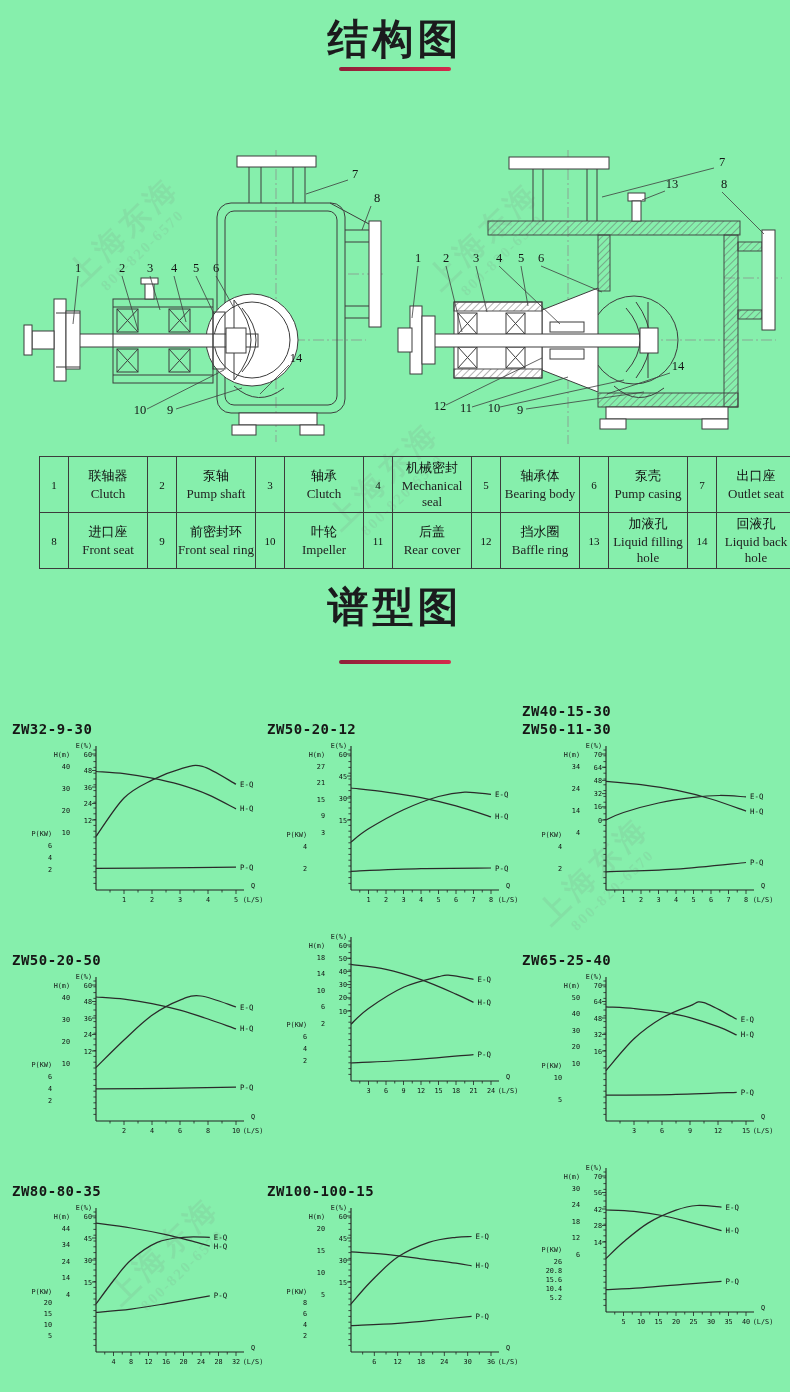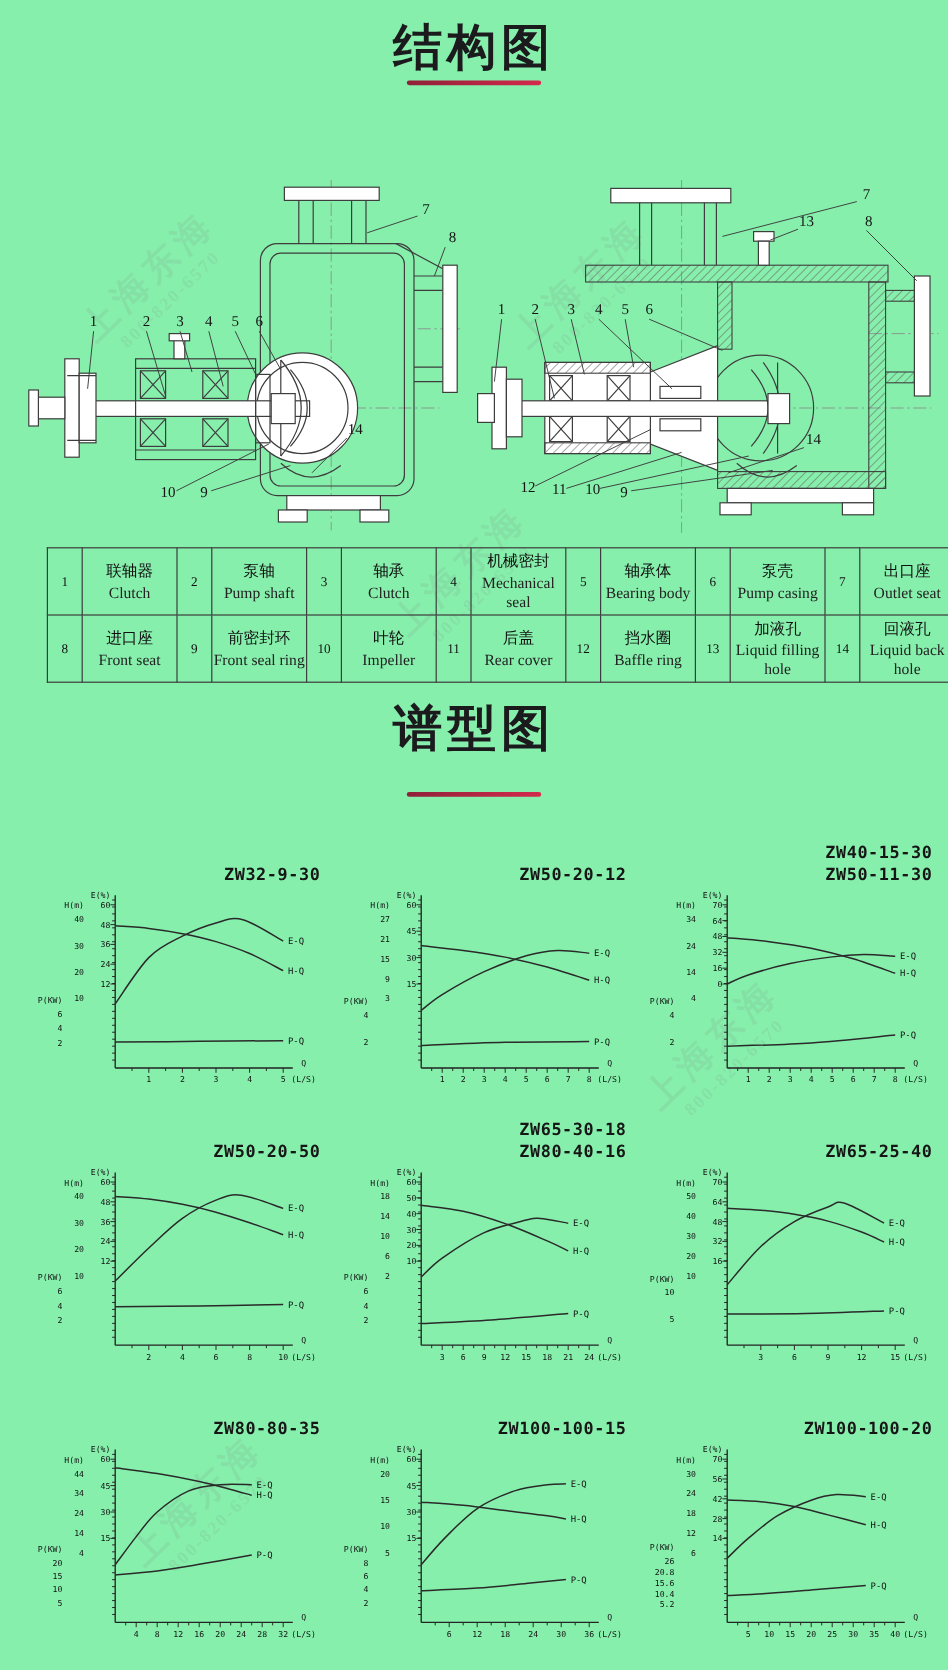--- a/index.html
+++ b/index.html
@@ -26,21 +26,21 @@
   #parts-table{position:absolute;left:39px;top:456px;width:712px;border-collapse:collapse;table-layout:fixed;}
   #parts-table td{border:1px solid #3c3c3c;text-align:center;vertical-align:middle;padding:2px 1px;height:38px;}
   #parts-table td.num{width:26px;font-size:11px;font-family:"Liberation Serif",serif;color:#111;}
   #parts-table td.pname{width:76px;}
   #parts-table .cn{font-size:13px;font-family:Liberation Mono, monospace;color:#101010;}
   #parts-table .en{font-size:13px;font-family:"Liberation Serif",serif;color:#222;margin-top:1px;}
   
   #charts{position:absolute;left:12px;top:698px;width:766px;display:grid;
           grid-template-columns:repeat(3,255px);grid-auto-rows:231px;}
   .chart{position:relative;}
-  .chart-titles{height:40px;display:flex;flex-direction:column;justify-content:flex-end;align-items:flex-end;}
+  .chart-titles{height:40px;display:flex;flex-direction:column;justify-content:flex-end;align-items:flex-start;}
   .chart-title{font-family:"DejaVu Sans Mono",monospace;font-weight:bold;font-size:14px;
                color:#161616;letter-spacing:.5px;line-height:18px;}
   .chart svg{display:block;margin:0 auto;}
   .ax{stroke:#222;stroke-width:1.1;fill:none;}
   .tick{stroke:#222;stroke-width:.8;fill:none;}
   .curve{stroke:#2a2a2a;stroke-width:1.25;fill:none;}
   .chart text{font-family:"DejaVu Sans Mono",monospace;}
   .tlab{font-size:6.8px;fill:#111;}
   .alab{font-size:6.8px;fill:#111;}
   .clab{font-size:7.4px;fill:#111;}
@@ -666,24 +666,20 @@
           <text x="237" y="164" class="alab" text-anchor="middle">(L/S)</text>
           <path d="M80.0,28.0C84.7,28.4 98.7,29.1 108.0,30.2C117.3,31.3 126.7,32.8 136.0,34.6C145.3,36.4 154.7,38.6 164.0,41.2C173.3,43.8 182.7,46.9 192.0,50.0C201.3,53.1 215.3,58.3 220.0,59.9" class="curve"></path>
           <text x="224" y="62.4" class="clab">H-Q</text>
           <path d="M80.0,98.5C84.7,93.9 98.7,79.7 108.0,71.0C117.3,62.3 126.7,52.9 136.0,46.3C145.3,39.6 155.8,34.3 164.0,31.1C172.2,27.9 175.7,25.9 185.0,27.0C194.3,28.1 214.2,36.2 220.0,38.0" class="curve"></path>
           <text x="224" y="40.5" class="clab">E-Q</text>
           <path d="M80.0,119.9C91.7,119.8 126.7,119.6 150.0,119.3C173.3,119.0 208.3,118.3 220.0,118.1" class="curve"></path>
           <text x="224" y="120.6" class="clab">P-Q</text>
         </svg>
       </div>
       <div class="chart">
-        <div class="chart-titles">
-          <div class="chart-title">ZW65-30-18</div>
-          <div class="chart-title">ZW80-40-16</div>
-        </div>
         <svg viewBox="0 0 248 192" width="248" height="192">
           <line x1="80" y1="8" x2="80" y2="152" class="ax"></line>
           <line x1="80" y1="152" x2="228" y2="152" class="ax"></line>
           <line x1="77.4" y1="12" x2="80" y2="12" class="tick"></line>
           <line x1="77.4" y1="17.8" x2="80" y2="17.8" class="tick"></line>
           <line x1="77.4" y1="23.6" x2="80" y2="23.6" class="tick"></line>
           <line x1="77.4" y1="29.400000000000002" x2="80" y2="29.400000000000002" class="tick"></line>
           <line x1="77.4" y1="35.2" x2="80" y2="35.2" class="tick"></line>
           <line x1="77.4" y1="41" x2="80" y2="41" class="tick"></line>
           <line x1="77.4" y1="46.8" x2="80" y2="46.8" class="tick"></line>
@@ -994,23 +990,20 @@
           <text x="237" y="164" class="alab" text-anchor="middle">(L/S)</text>
           <path d="M80.0,104.0C83.2,100.3 91.7,89.8 99.4,82.0C107.2,74.2 116.9,63.7 126.7,57.1C136.4,50.5 148.1,45.7 157.8,42.4C167.5,39.1 177.9,38.2 185.0,37.3C192.1,36.3 198.0,36.7 200.6,36.5" class="curve"></path>
           <text x="204.55555555555554" y="39.03333333333333" class="clab">E-Q</text>
           <path d="M80.0,51.8C85.8,52.2 103.3,53.2 115.0,54.4C126.7,55.6 138.3,57.3 150.0,58.8C161.7,60.3 176.6,62.0 185.0,63.2C193.4,64.4 198.0,65.4 200.6,65.8" class="curve"></path>
           <text x="204.55555555555554" y="68.34" class="clab">H-Q</text>
           <path d="M80.0,125.6C87.8,125.2 111.1,124.5 126.7,123.4C142.2,122.3 161.0,120.2 173.3,119.0C185.6,117.8 196.0,116.7 200.6,116.3" class="curve"></path>
           <text x="204.55555555555554" y="118.75" class="clab">P-Q</text>
         </svg>
       </div>
       <div class="chart">
-        <div class="chart-titles">
-          <div class="chart-title">ZW100-100-20</div>
-        </div>
         <svg viewBox="0 0 248 192" width="248" height="192">
           <line x1="80" y1="8" x2="80" y2="152" class="ax"></line>
           <line x1="80" y1="152" x2="228" y2="152" class="ax"></line>
           <line x1="77.4" y1="12" x2="80" y2="12" class="tick"></line>
           <line x1="77.4" y1="17.8" x2="80" y2="17.8" class="tick"></line>
           <line x1="77.4" y1="23.6" x2="80" y2="23.6" class="tick"></line>
           <line x1="77.4" y1="29.400000000000002" x2="80" y2="29.400000000000002" class="tick"></line>
           <line x1="77.4" y1="35.2" x2="80" y2="35.2" class="tick"></line>
           <line x1="77.4" y1="41" x2="80" y2="41" class="tick"></line>
           <line x1="77.4" y1="46.8" x2="80" y2="46.8" class="tick"></line>

